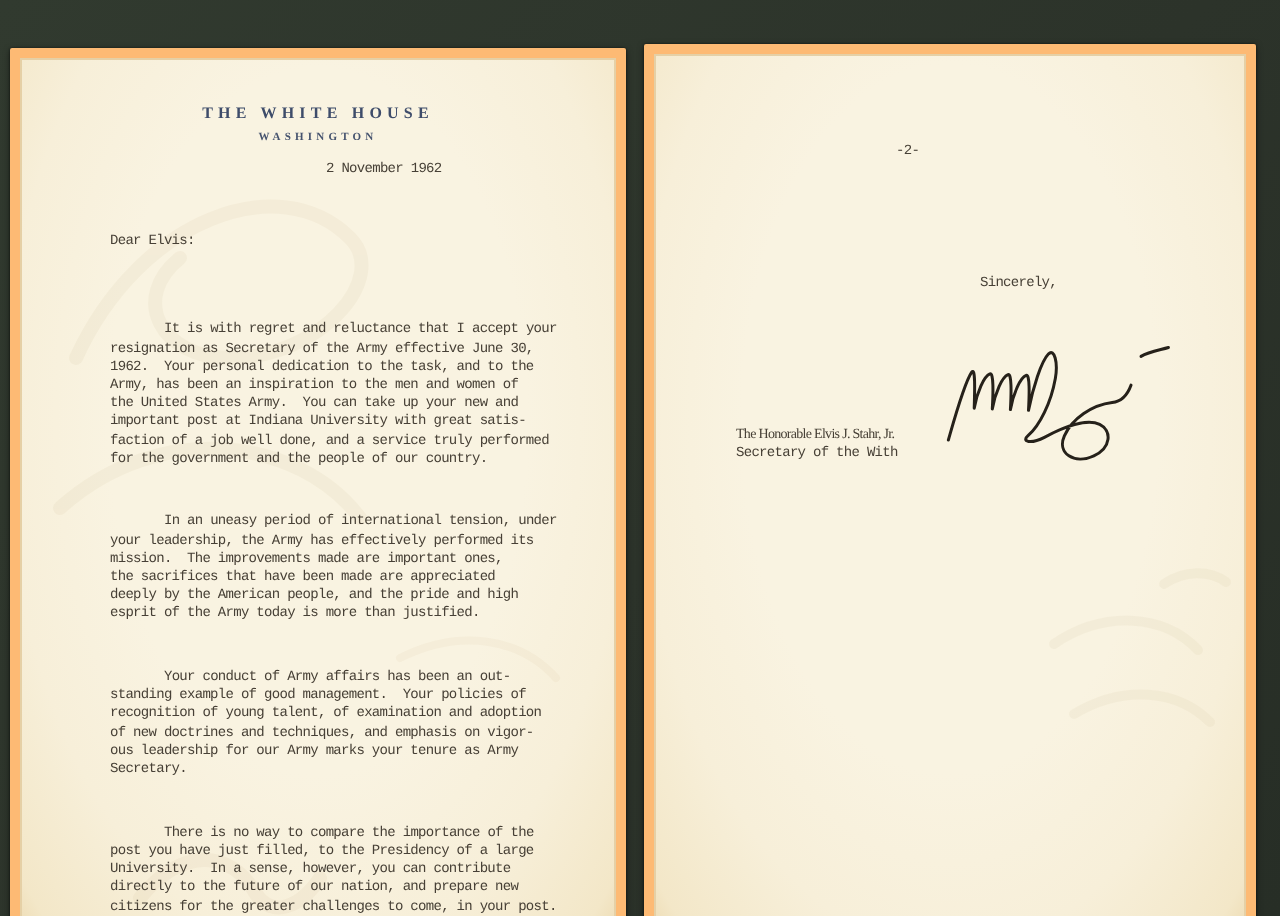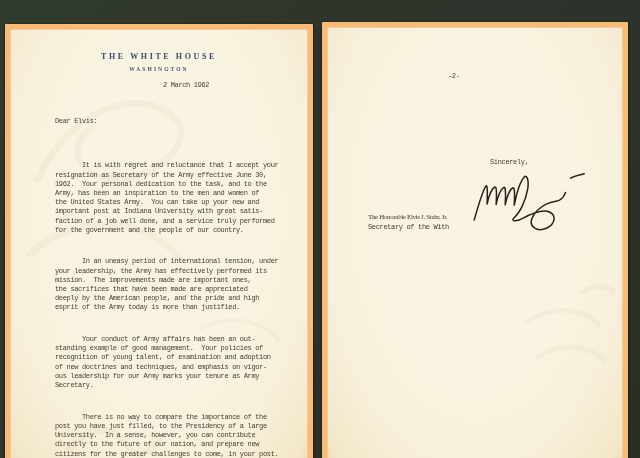--- a/index.html
+++ b/index.html
@@ -59,21 +59,21 @@
     letter-spacing: 2.1px;
     color: #46536e;
   }
   .date-line       { left: 158px; top: 57px; }
   .salutation      { left: 50px;  top: 93px; text-align: center; }
   .body-block-1    { left: 50px;  top: 119px; width: 242px; }
 
   .page-number     { left: 126px; top: 50px; }
   .body-block-2a   { left: 46px;  top: 76px;  width: 246px; }
   .body-block-2b   { left: 46px;  top: 109px; width: 246px; }
-  .closing         { left: 168px; top: 136px; text-align: right; }
+  .closing         { left: 168px; top: 116px; text-align: right; }
   .recipient-line-1{ left: 46px;  top: 191px; font-family: Liberation Serif, serif; }
   .recipient-line-2{ left: 46px;  top: 200.5px; }
 
   .signature-wrap {
     position: absolute; left: 146px; top: 138px;
     width: 126px; height: 82px;
     transform: rotate(-4deg);
   }
   .showthrough { position: absolute; inset: 5px; pointer-events: none; }
 </style>
@@ -92,21 +92,21 @@
       <path d="M60,420 C80,395 105,395 118,418 C126,430 140,425 150,410"></path>
     </g>
     <g fill="none" stroke="#a8854e" stroke-width="4" stroke-linecap="round" opacity="0.05">
       <path d="M190,300 C220,285 250,290 268,310"></path>
     </g>
   </svg>
 
   <div class="letterhead-1">THE WHITE HOUSE</div>
   <div class="letterhead-2">WASHINGTON</div>
 
-  <div class="typewritten date-line">2 March 1962</div>
+  <div class="typewritten date-line">2 November 1962</div>
 
   <div class="typewritten salutation">Dear Elvis:</div>
 
   <div class="typewritten body-block-1">
     <div class="para">       It is with regret and reluctance that I accept your
 resignation as Secretary of the Army effective June 30,
 1962.  Your personal dedication to the task, and to the
 Army, has been an inspiration to the men and women of
 the United States Army.  You can take up your new and
 important post at Indiana University with great satis-

